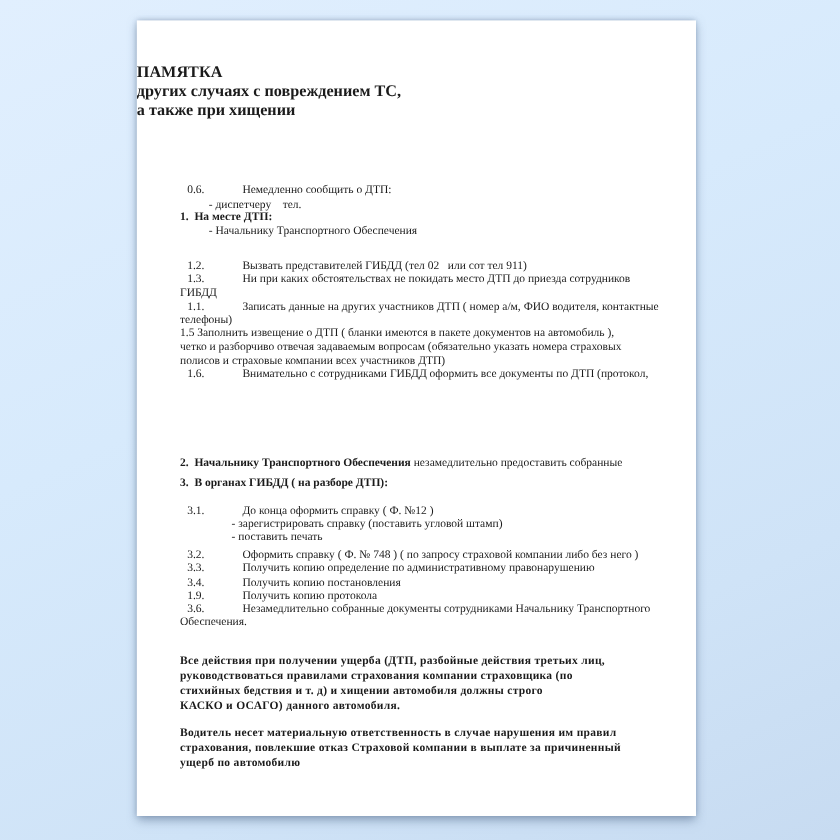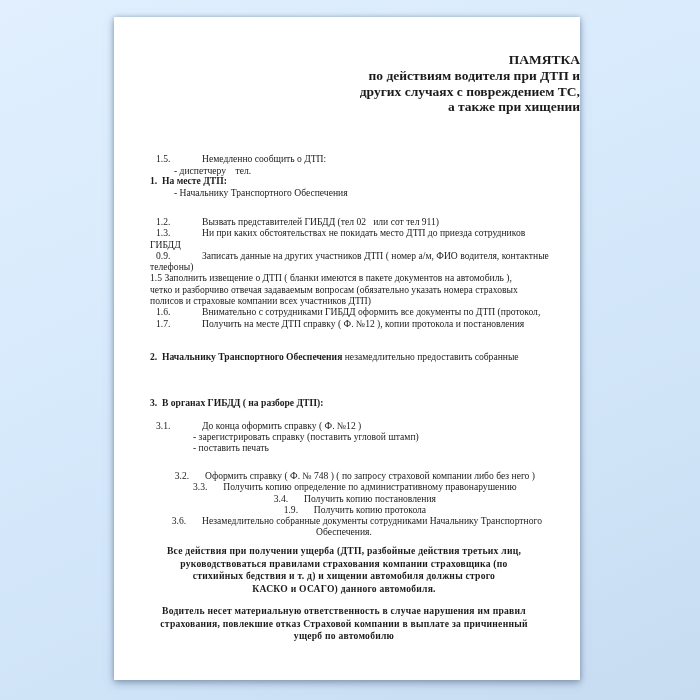--- a/index.html
+++ b/index.html
@@ -12,75 +12,73 @@
   .page{
     position:absolute;left:114px;top:17px;width:466px;height:663px;
     background:#ffffff;
     box-shadow:0 3px 8px rgba(80,104,136,0.55),0 0 4px rgba(80,104,136,0.35);
   }
   .blk{
     position:absolute;left:36px;width:388px;
     font-size:9.6px;line-height:11.3px;white-space:nowrap;
   }
   .title{
-    left:0;width:100%;text-align:right;
+    left:0;width:100%;text-align:left;
     font-weight:bold;font-size:13.5px;line-height:15.8px;
   }
   .bold{font-weight:bold;}
   .ln{height:11.3px;}
   .num{display:inline-block;width:52px;padding-left:6px;box-sizing:border-box;}
   .bp{font-weight:bold;letter-spacing:0.25px;line-height:12.7px;}
-  .bp .ln{height:12.7px;text-align:center;}
+  .bp .ln{height:12.7px;}
 </style>
 </head>
 <body>
 
 <div class="page">
 
   <div class="blk title" style="top:35px;">
     <div>ПАМЯТКА</div>
-    <div>по действиям водителя при ДТП и</div>
     <div>других случаях с повреждением ТС,</div>
     <div>а также при хищении</div>
   </div>
 
   <div class="blk bold" style="top:110px;margin-top:48px;">1.&nbsp; На месте ДТП:</div>
 
   <div class="blk" style="top:136px;">
-    <span class="num">1.5.</span><span>Немедленно сообщить о ДТП:</span>
+    <span class="num">0.6.</span><span>Немедленно сообщить о ДТП:</span>
   </div>
   <div class="blk" style="top:148px;left:60px;">- диспетчеру&nbsp;&nbsp;&nbsp; тел.</div>
   <div class="blk" style="top:170px;left:60px;">- Начальнику Транспортного Обеспечения</div>
 
   <div class="blk" style="top:199px;">
     <div class="ln"><span class="num">1.2.</span><span>Вызвать представителей ГИБДД (тел 02&nbsp;&nbsp; или сот тел 911)</span></div>
     <div class="ln"><span class="num">1.3.</span><span>Ни при каких обстоятельствах не покидать место ДТП до приезда сотрудников</span></div>
     <div class="ln">ГИБДД</div>
-    <div class="ln"><span class="num">0.9.</span><span>Записать данные на других участников ДТП ( номер а/м, ФИО водителя, контактные</span></div>
+    <div class="ln"><span class="num">1.1.</span><span>Записать данные на других участников ДТП ( номер а/м, ФИО водителя, контактные</span></div>
     <div class="ln">телефоны)</div>
     <div class="ln">1.5 Заполнить извещение о ДТП ( бланки имеются в пакете документов на автомобиль ),</div>
     <div class="ln">четко и разборчиво отвечая задаваемым вопросам (обязательно указать номера страховых</div>
     <div class="ln">полисов и страховые компании всех участников ДТП)</div>
     <div class="ln"><span class="num">1.6.</span><span>Внимательно с сотрудниками ГИБДД оформить все документы по ДТП (протокол,</span></div>
-    <div class="ln"><span class="num">1.7.</span><span>Получить на месте ДТП справку ( Ф. №12 ), копии протокола и постановления</span></div>
   </div>
 
-  <div class="blk" style="top:334px;">
+  <div class="blk" style="top:363px;">
     <div class="ln"><span class="bold">2.&nbsp; Начальнику Транспортного Обеспечения</span><span> незамедлительно предоставить собранные</span></div>
   </div>
 
   <div class="blk bold" style="top:380px;">3.&nbsp; В органах ГИБДД ( на разборе ДТП):</div>
 
   <div class="blk" style="top:403px;">
     <span class="num">3.1.</span><span>До конца оформить справку ( Ф. №12 )</span>
   </div>
   <div class="blk" style="top:414px;left:79px;">- зарегистрировать справку (поставить угловой штамп)</div>
   <div class="blk" style="top:425px;left:79px;">- поставить печать</div>
 
-  <div class="blk" style="top:453px;text-align:center;">
+  <div class="blk" style="top:440px;">
     <div class="ln"><span class="num">3.2.</span><span>Оформить справку ( Ф. № 748 ) ( по запросу страховой компании либо без него )</span></div>
     <div class="ln"><span class="num">3.3.</span><span>Получить копию определение по административному правонарушению</span></div>
     <div class="ln"><span class="num">3.4.</span><span>Получить копию постановления</span></div>
     <div class="ln"><span class="num">1.9.</span><span>Получить копию протокола</span></div>
     <div class="ln"><span class="num">3.6.</span><span>Незамедлительно собранные документы сотрудниками Начальнику Транспортного</span></div>
     <div class="ln">Обеспечения.</div>
   </div>
 
   <div class="blk bp" style="top:528px;">
     <div class="ln">Все действия при получении ущерба (ДТП, разбойные действия третьих лиц,</div>

